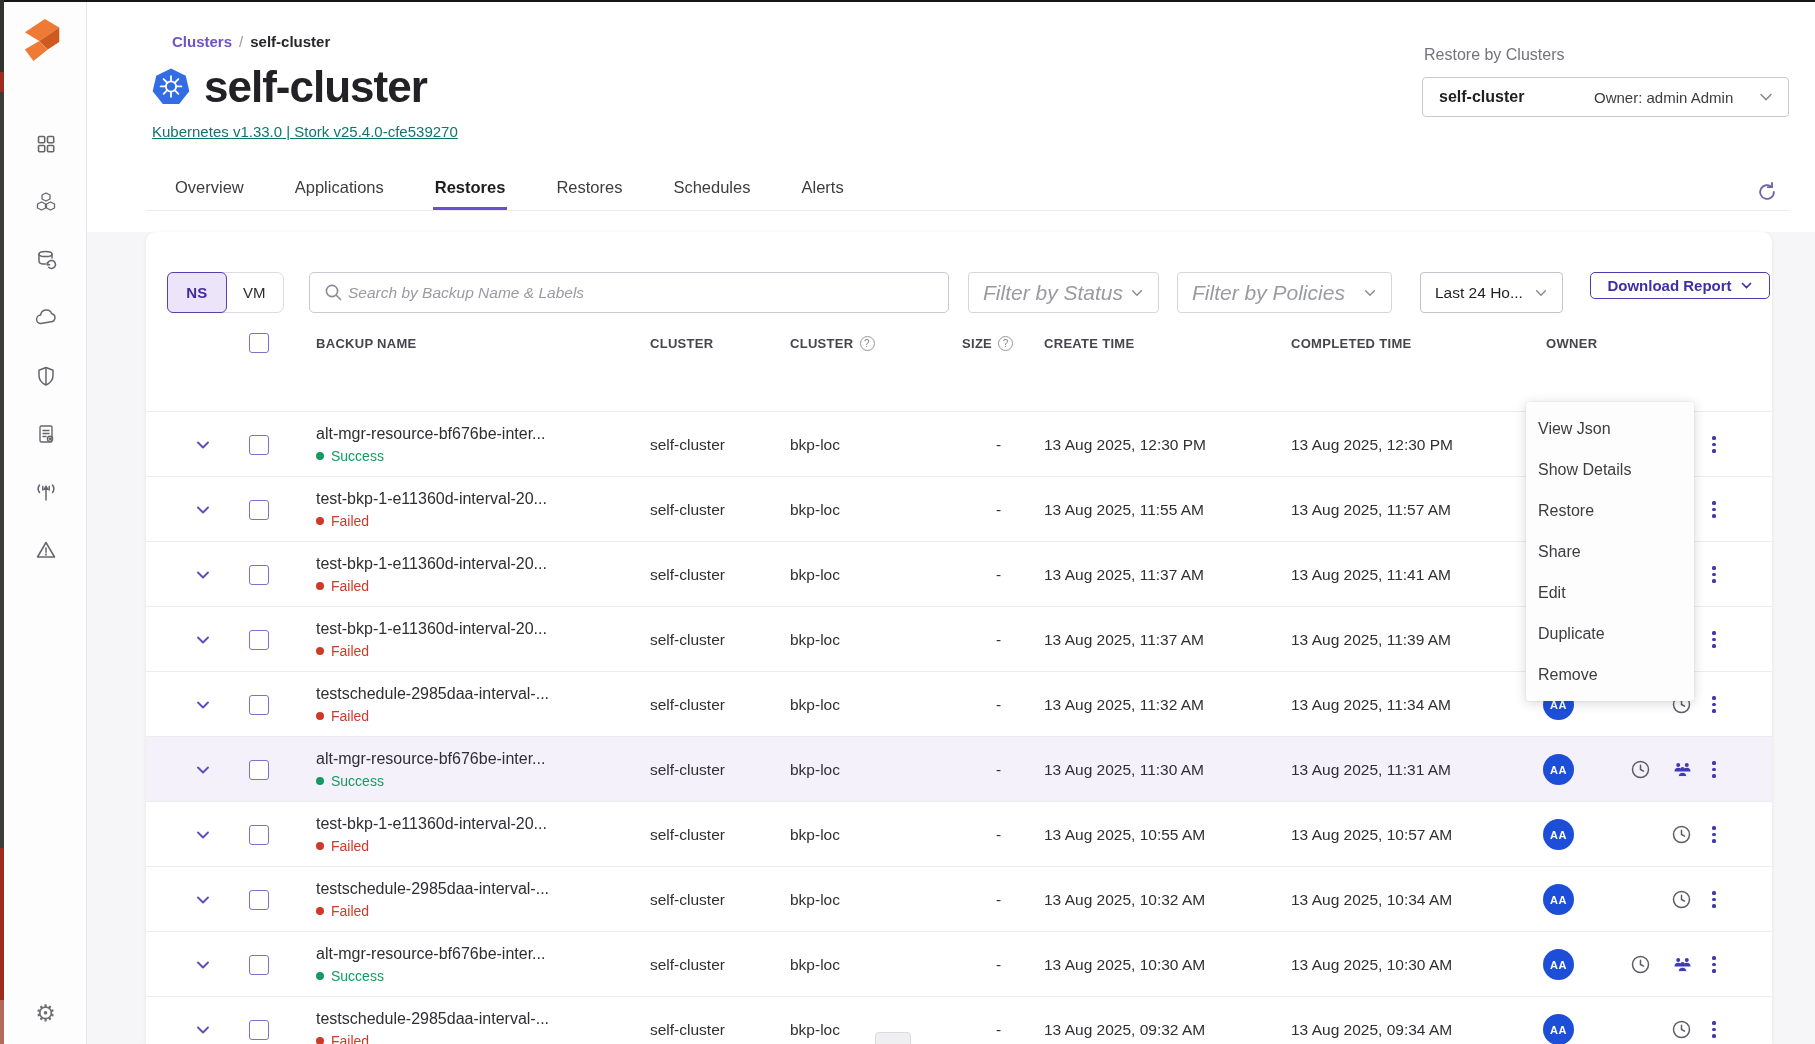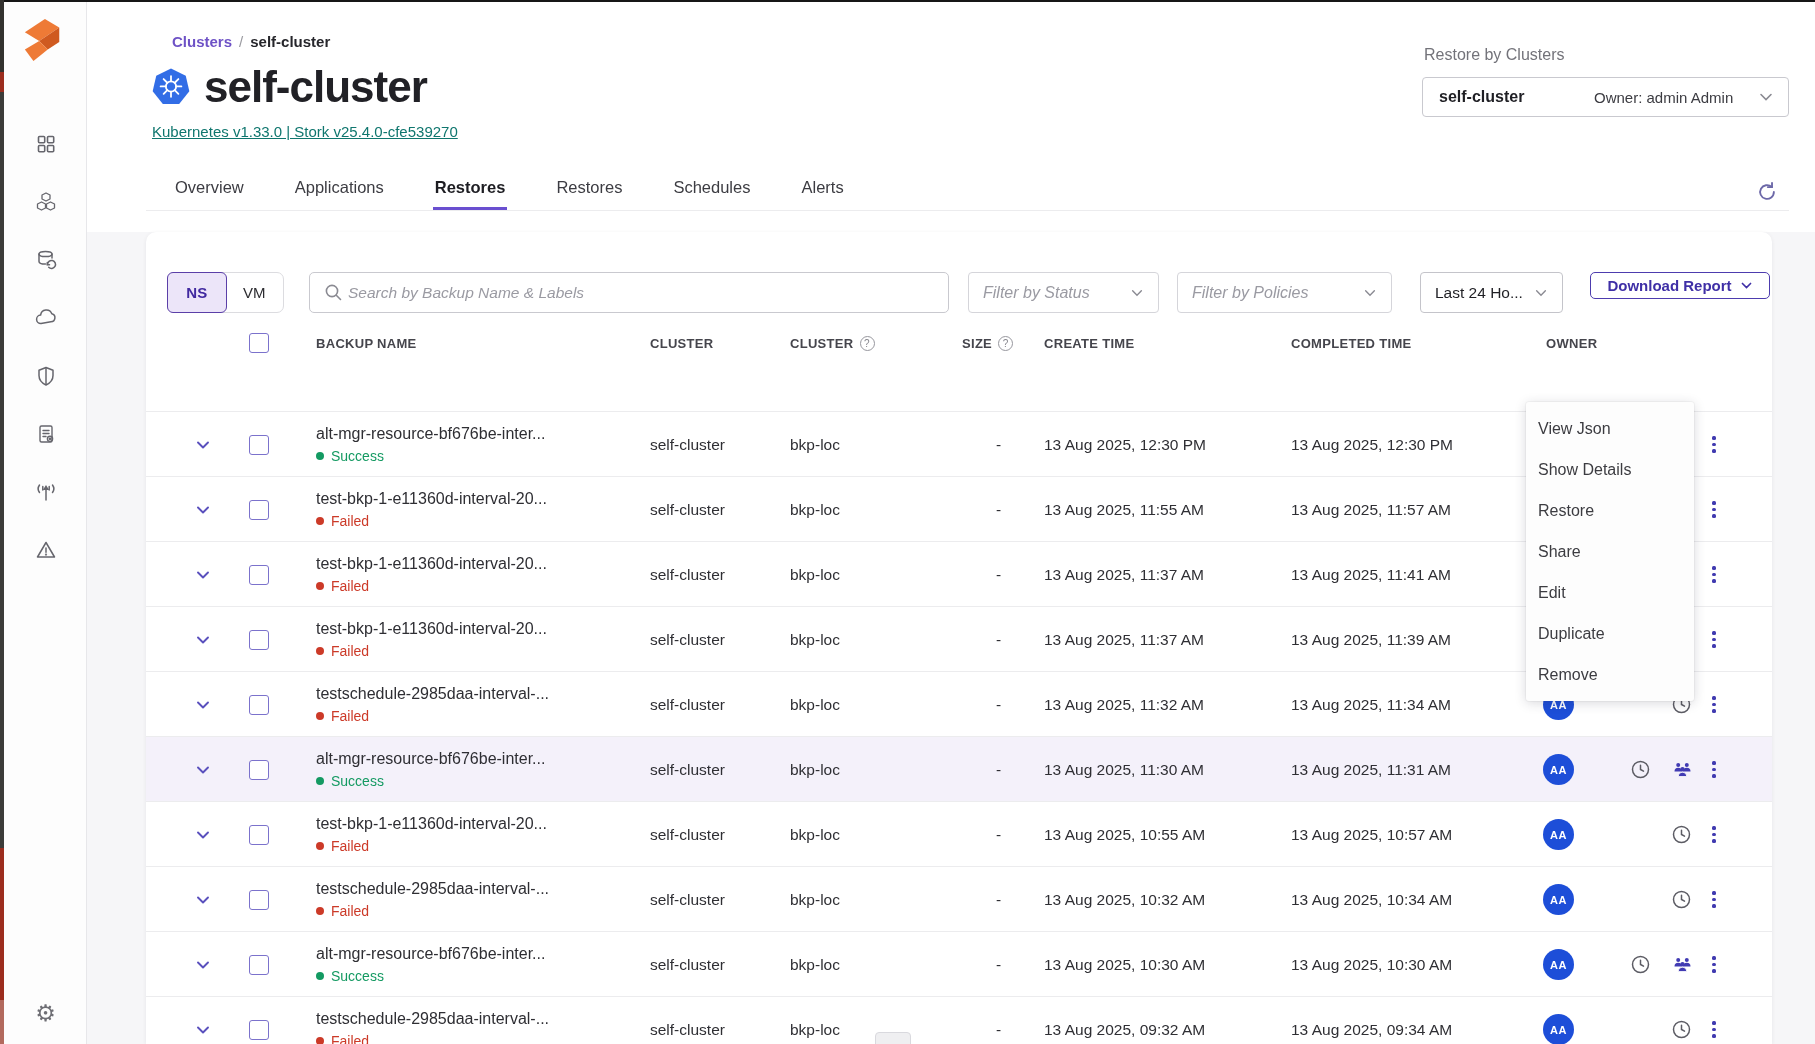--- a/index.html
+++ b/index.html
@@ -52,21 +52,21 @@
   .seg-control { position:absolute; left:21px; top:40px; width:117px; height:41px; border:1px solid #dcdce0; border-radius:7px; background:#fff; display:flex; }
   .seg { flex:1; display:flex; align-items:center; justify-content:center; font-size:15px; cursor:pointer; color:#2c2c30; }
   .seg.active { background:#ece5f9; border:1.5px solid #5b3fa8; border-radius:6px; color:#4129a0; font-weight:700; margin:-1px; }
   .search-box { position:absolute; left:163px; top:40px; width:640px; height:41px; border:1px solid #c9c9cf; border-radius:5px; background:#fff; display:flex; align-items:center; }
   .search-box svg { margin-left:14px; }
   .search-input { border:none; outline:none; flex:1; margin-left:5px; font-size:15.5px; font-style:italic; color:#6d28d9;
     font-family:"Liberation Sans","DejaVu Sans",sans-serif; background:transparent; }
   .search-input::placeholder { color:#9a9aa2; }
   .filter-box { position:absolute; top:40px; height:41px; border:1px solid #d5d5da; border-radius:4px; background:#fff;
     display:flex; align-items:center; justify-content:space-between; padding:0 14px; cursor:pointer; }
-  .filter-box .ph { font-size:16px; font-style:italic; color:#9a9aa2; }
+  .filter-box .ph { font-size:21px; font-style:italic; color:#9a9aa2; }
   .fb-status { left:822px; width:191px; }
   .fb-policies { left:1031px; width:215px; }
   .fb-time { left:1274px; width:143px; border-color:#c4c4ca; }
   .fb-time .val { font-size:15.5px; color:#1f1f24; font-style:normal; }
   .download-btn { position:absolute; left:1444px; top:40px; width:180px; height:27px; border:1.5px solid #4d3cae; border-radius:5px;
     background:#fff; display:flex; align-items:center; justify-content:center; gap:8px; cursor:pointer; }
   .download-btn span { font-size:15px; font-weight:700; color:#3f2fa6; }
 
   
   .thead { position:absolute; left:0; top:96px; width:1626px; height:37px; }

